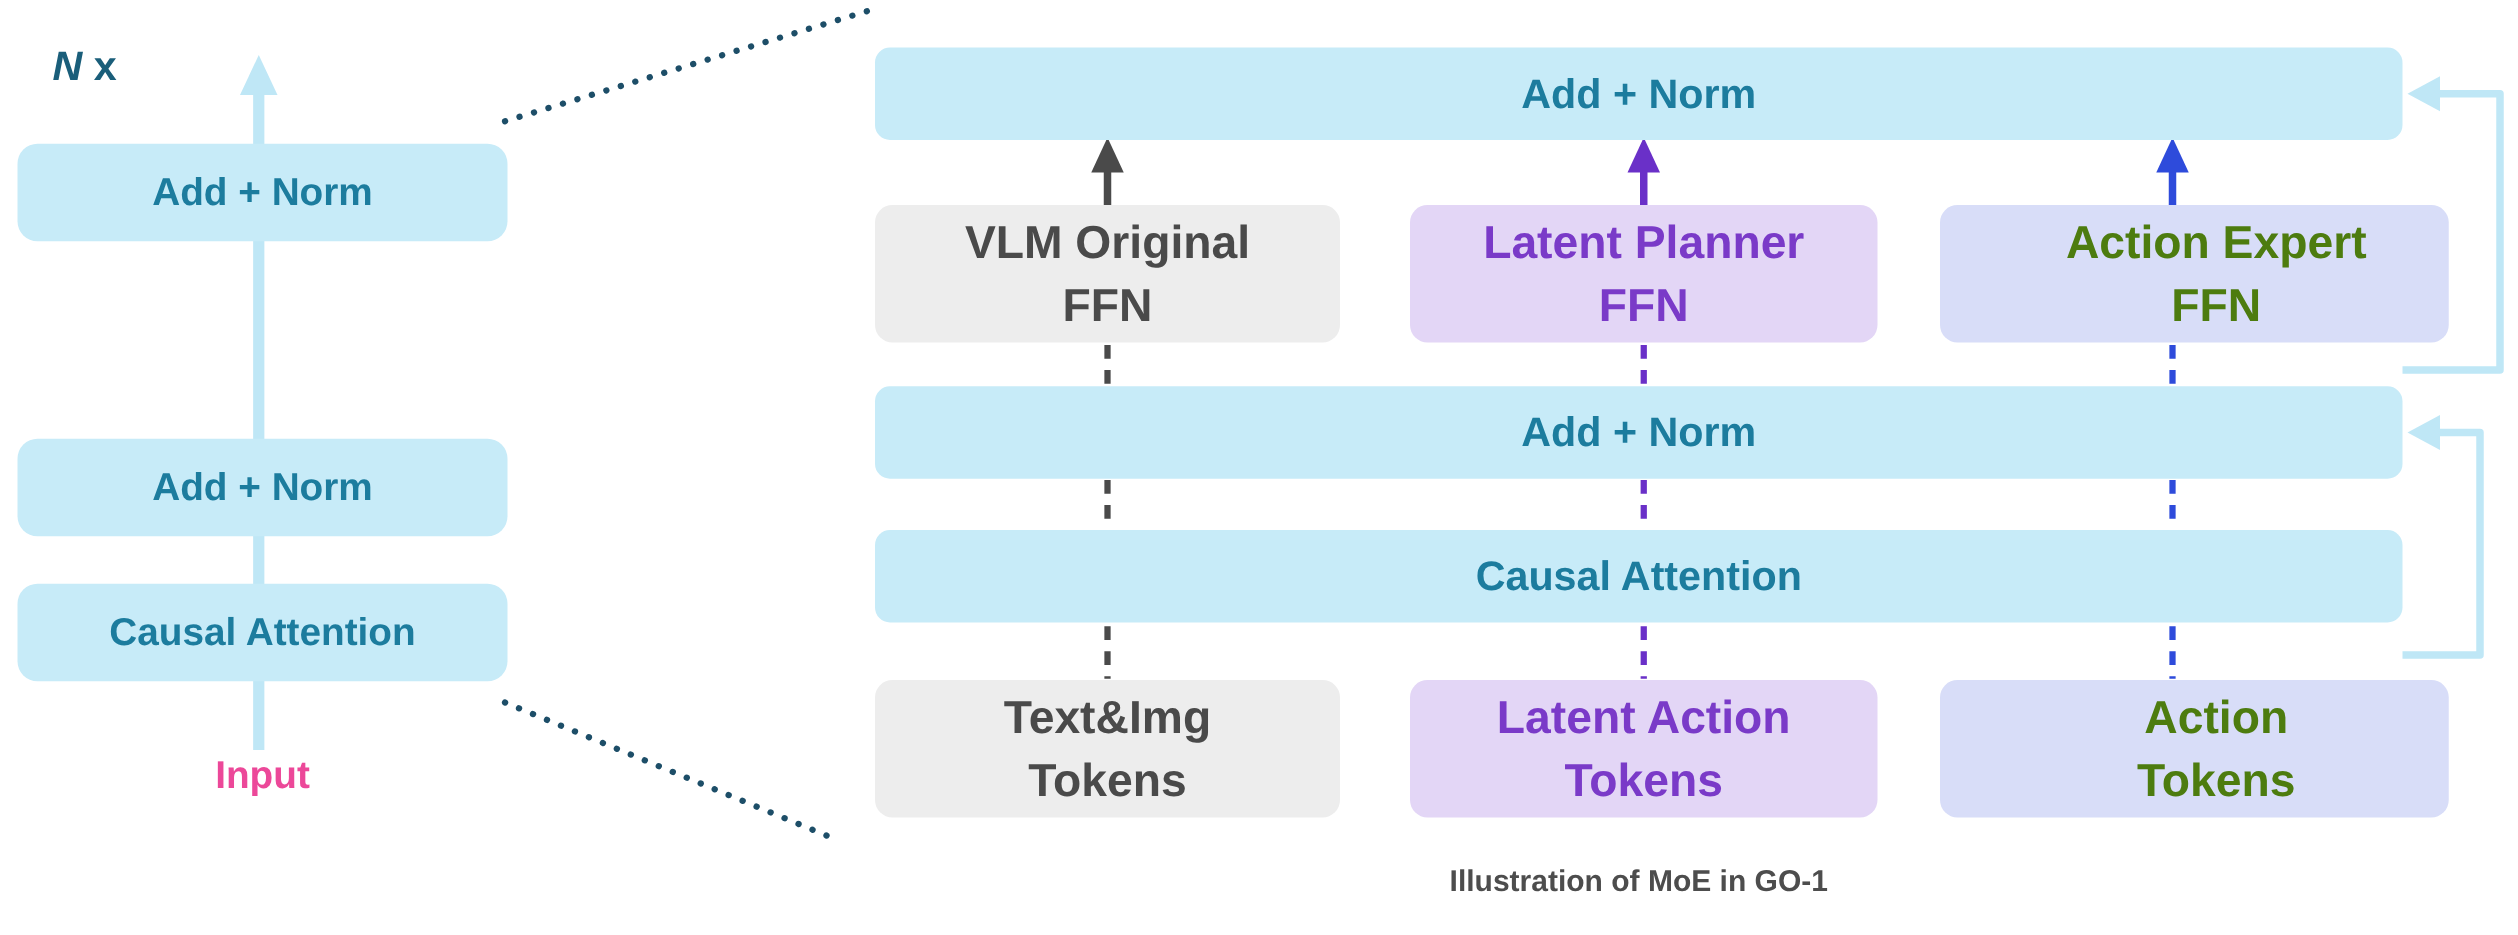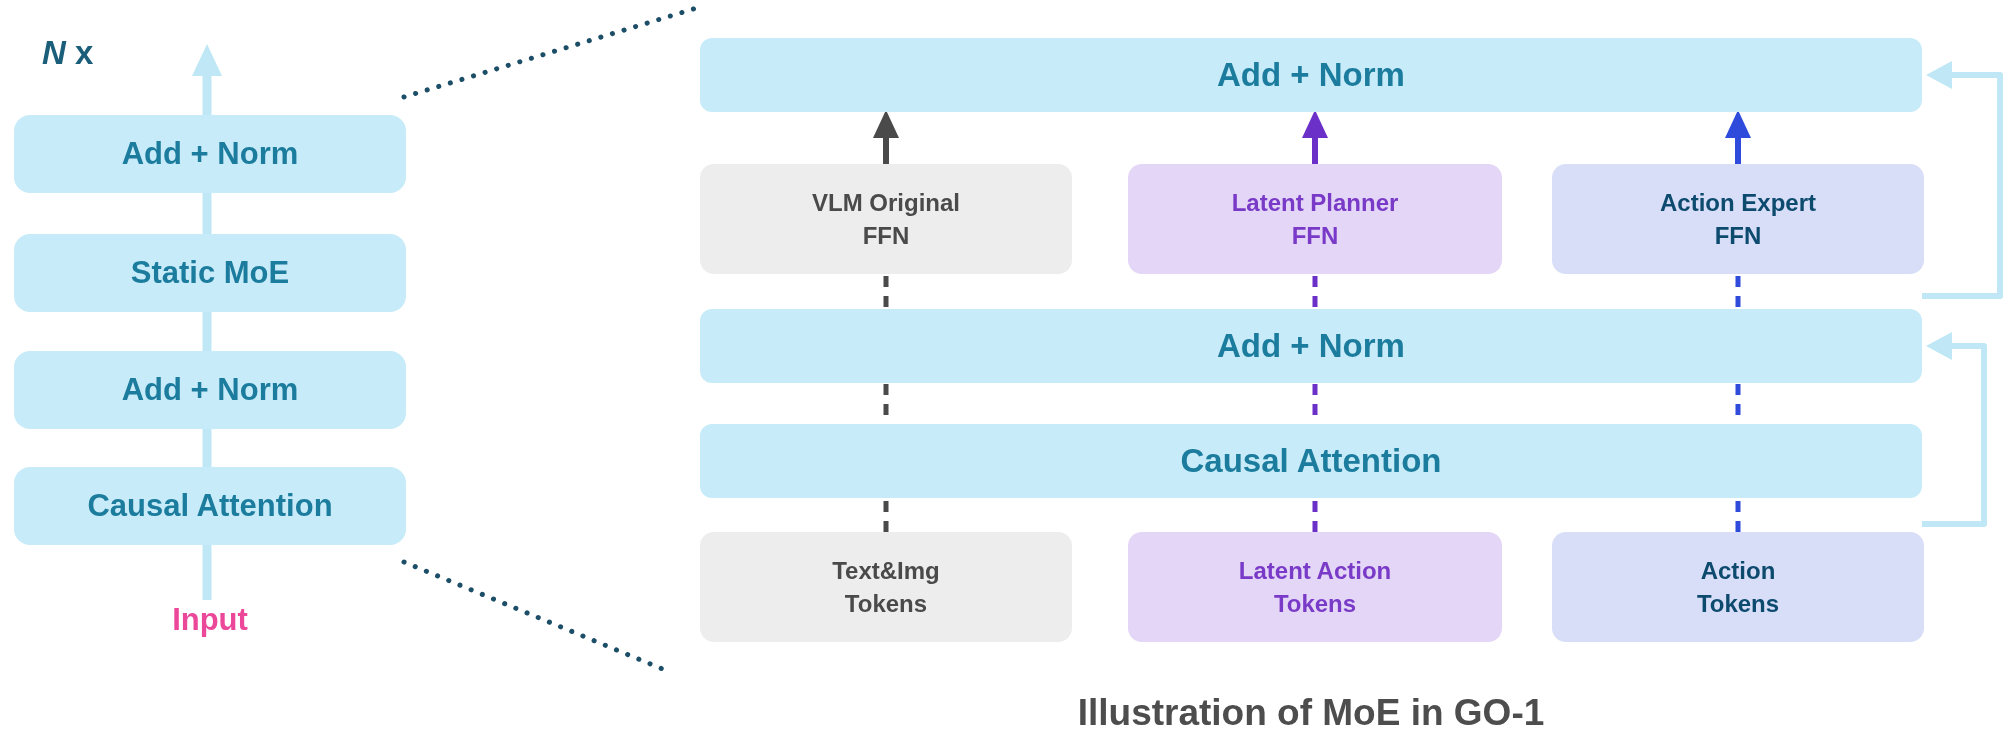--- a/index.html
+++ b/index.html
@@ -69,43 +69,43 @@
   }
   .cell-box {
     position: absolute;
     height: 110px;
     border-radius: 14px;
     display: flex;
     align-items: center;
     justify-content: center;
     text-align: center;
     font-weight: bold;
-    font-size: 24px;
+    font-size: 37px;
     line-height: 1.38;
     white-space: pre-line;
   }
   .variant-gray   { background: #EDEDED; color: #4A4A4A; }
   .variant-purple { background: #E3D6F6; color: #7A3AC8; }
-  .variant-blue   { background: #D8DDF8; color: #0c4a6e; }
+  .variant-blue   { background: #D8DDF8; color: #4d7c0f; padding-left: 35px; }
 
   .col-1 { left: 700px;  width: 372px; }
   .col-2 { left: 1128px; width: 374px; }
   .col-3 { left: 1552px; width: 372px; }
 
   .row-ffn    { top: 164px; }
-  .row-tokens { top: 532px; }
+  .row-tokens { top: 544px; }
 
   .caption {
     position: absolute;
     left: 700px;
     top: 692px;
     width: 1222px;
     text-align: center;
     font-weight: bold;
-    font-size: 37px;
+    font-size: 24px;
     color: #4D4D4D;
   }
 
   svg { position: absolute; left: 0; top: 0; }
 </style>
 </head>
 <body>
 
 <div id="stage">
 
@@ -152,21 +152,20 @@
       <line x1="1738" y1="384" x2="1738" y2="423" stroke-width="5" stroke-dasharray="11 9" stroke="#2E4BDB"></line>
       <line x1="1738" y1="501" x2="1738" y2="543" stroke-width="5" stroke-dasharray="11 9" stroke="#2E4BDB"></line>
     </g>
   </svg>
 
   <div class="repeat-label">
     <span class="n">N</span><span> x</span>
   </div>
 
   <div class="mini-block" style="top:115px">Add + Norm</div>
-  <div class="mini-block" style="top:234px">Static MoE</div>
   <div class="mini-block" style="top:351px">Add + Norm</div>
   <div class="mini-block" style="top:467px">Causal Attention</div>
 
   <div class="input-label">Input</div>
 
   <div class="wide-bar" style="top:38px">Add + Norm</div>
 
   <div class="cell-box row-ffn col-1 variant-gray">VLM Original
 FFN</div>
   <div class="cell-box row-ffn col-2 variant-purple">Latent Planner

